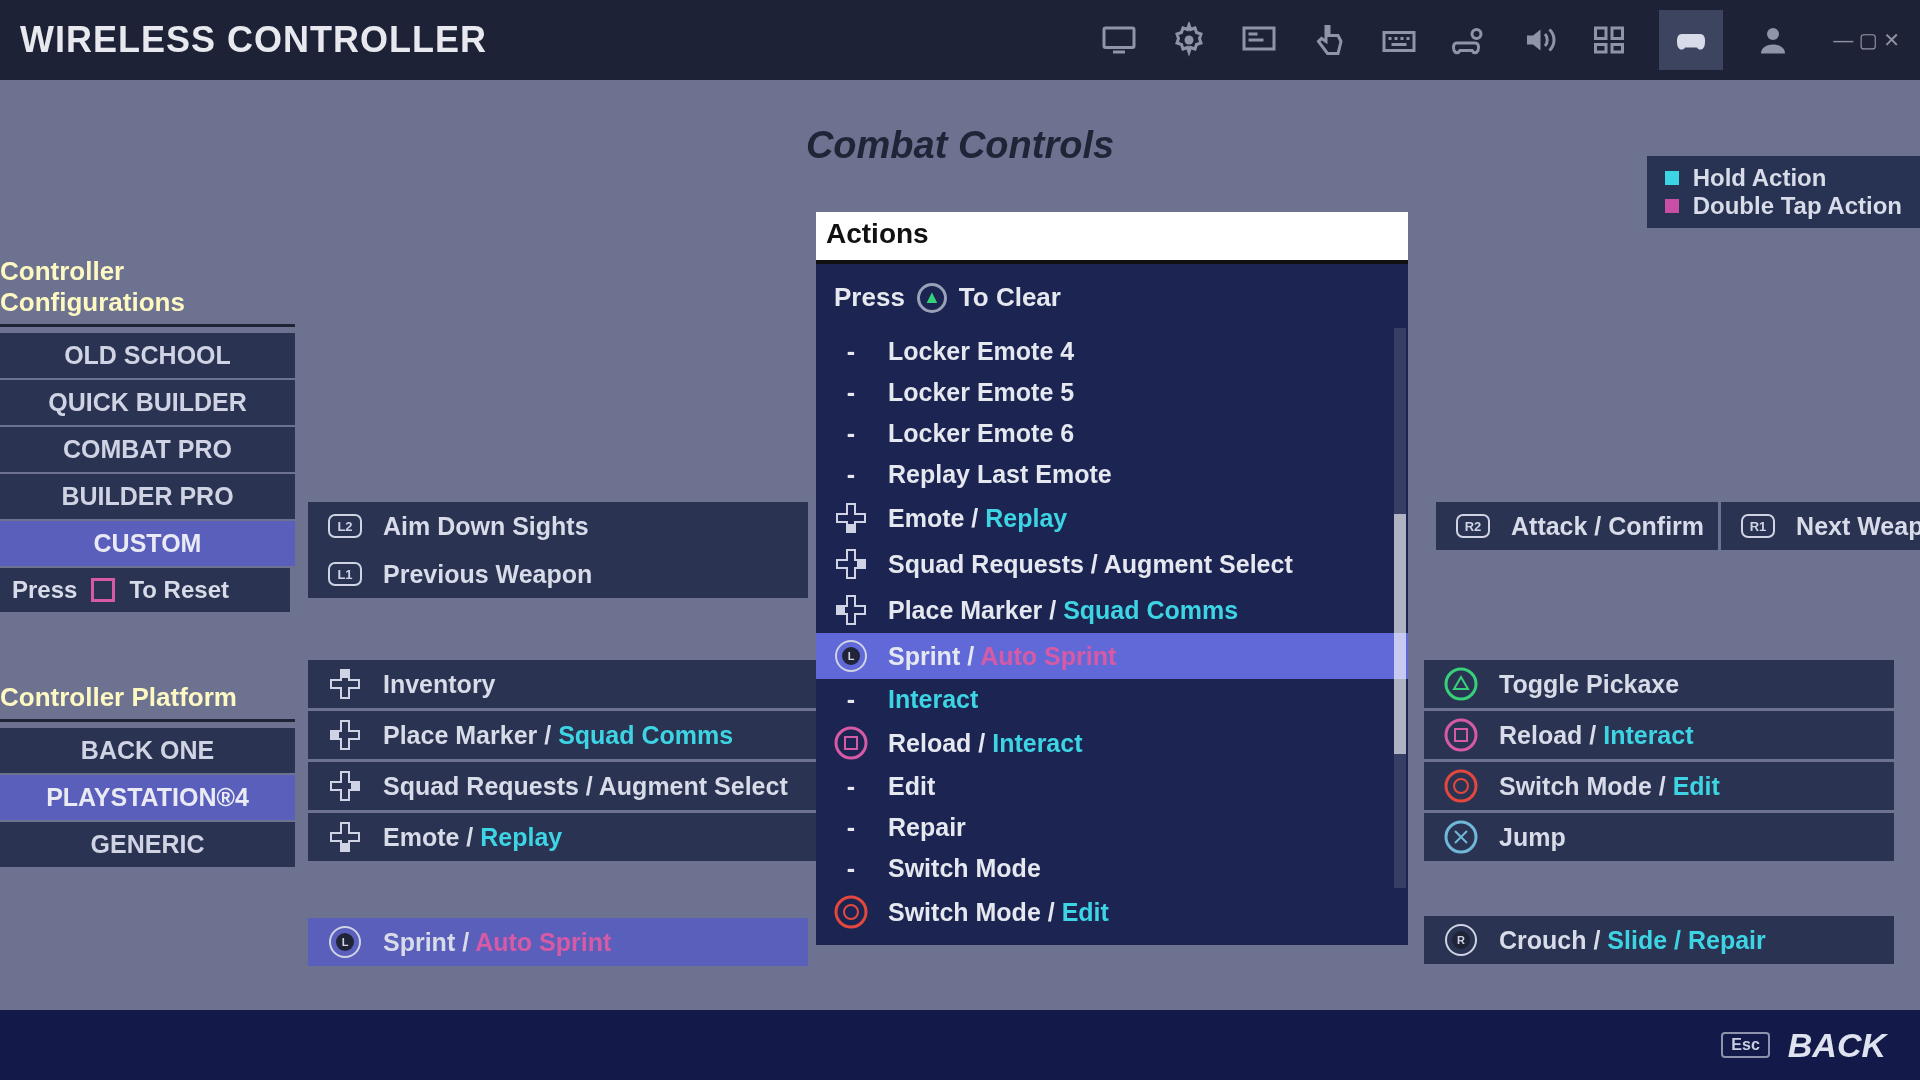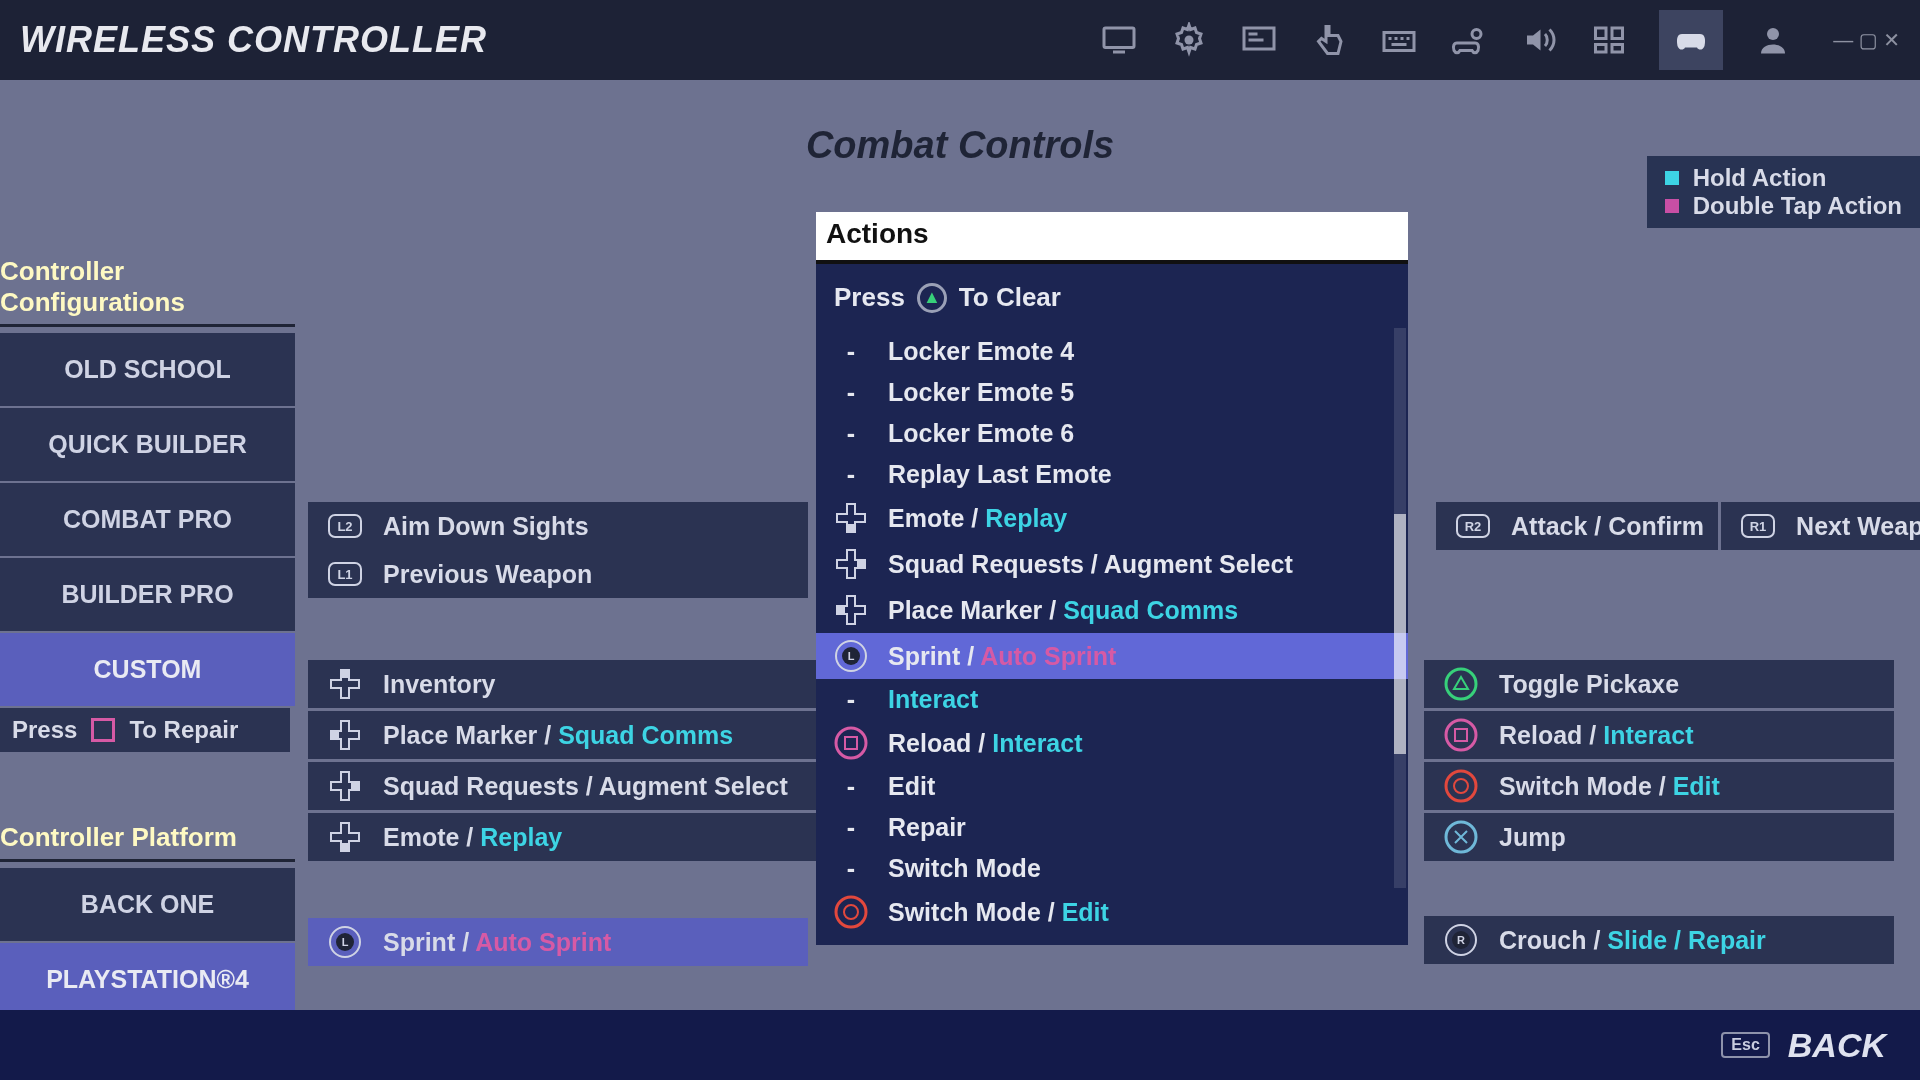--- a/index.html
+++ b/index.html
@@ -1,39 +1,39 @@
 <!DOCTYPE html>
 <html><head>
 <meta charset="utf-8">
 <style>
   * { margin:0; padding:0; box-sizing:border-box; }
   html,body { width:1920px; height:1080px; background:#6d7290; font-family:"Arial Black", Arial, sans-serif; overflow:hidden; color:#d8dbe8; }
   
   .header { width:100%; height:80px; background:#1d2236; display:flex; align-items:center; padding:0 20px; }
-  .header-title { font-size:36px; font-weight:900; font-style:italic; color:#e8e9ef; letter-spacing:1px; }
+  .header-title { font-size:36px; font-weight:900; color:#e8e9ef; letter-spacing:1px; }
   .header-icons { margin-left:auto; display:flex; gap:30px; align-items:center; }
   .hicon { width:40px; height:40px; display:flex; align-items:center; justify-content:center; opacity:.75; }
   .hicon.active { background:#3d4460; border-radius:0; padding:8px 14px; width:auto; height:60px; opacity:1; }
   .hicon svg { width:36px; height:36px; fill:#b7bbd0; }
   .winbtns { margin-left:40px; display:flex; gap:18px; opacity:.6; font-size:20px; }
 
   
   .section-title { font-size:38px; font-weight:900; font-style:italic; color:#1f2436; text-align:center; margin-top:44px; }
 
   
   .legend { position:absolute; top:156px; right:0; background:#283353; padding:8px 18px; }
   .legend div { font-size:24px; font-weight:900; color:#d8dbe8; display:flex; align-items:center; gap:14px; }
   .legend .sq { width:14px; height:14px; }
   .legend .cyan { background:#3dd4e4; }
   .legend .pink { background:#c84fa5; }
 
   
   .sidebar { position:absolute; left:0; top:256px; width:295px; }
   .sb-head { font-size:26px; font-weight:900; color:#fef9c3; padding:0 0 6px 0; border-bottom:3px solid #1f2436; margin-bottom:6px; }
-  .sb-item { background:#2b3352; color:#cfd3e4; font-size:25px; font-weight:900; text-align:center; padding:22px 0; margin-bottom:2px; cursor:pointer; }
+  .sb-item { background:#2b3352; color:#cfd3e4; font-size:25px; font-weight:900; text-align:center; padding:8px 0; margin-bottom:2px; cursor:pointer; }
   .sb-item.selected { background:#5a5fbc; color:#e9eaf3; }
   .sb-reset { background:#2b3352; color:#d8dbe8; font-size:24px; font-weight:900; padding:8px 12px; display:flex; align-items:center; gap:14px; margin-bottom:2px; width:290px; }
   .sb-reset .sqbtn { width:24px; height:24px; border:3px solid #d65aa5; transform:rotate(0deg); }
   .sidebar2 { margin-top:70px; }
 
   .bind { background:#2b3352; padding:7px 14px; display:flex; align-items:center; gap:16px; font-size:25px; font-weight:900; color:#d8dbe8; cursor:pointer; }
   .bind.selected { background:#5a5fbc; }
   .bind .txt { white-space:nowrap; }
   .hold { color:#3dd4e4; }
   .dbl  { color:#d65aa5; }
@@ -153,21 +153,21 @@
   <div id="configs">
       <div class="sb-item ">OLD SCHOOL</div>
       <div class="sb-item ">QUICK BUILDER</div>
       <div class="sb-item ">COMBAT PRO</div>
       <div class="sb-item ">BUILDER PRO</div>
       <div class="sb-item selected">CUSTOM</div>
     </div>
   <div class="sb-reset">
     <span>Press</span>
     <span class="sqbtn"></span>
-    <span>To Repair</span>
+    <span>To Reset</span>
   </div>
   <div class="sidebar2">
     <div class="sb-head">Controller Platform</div>
     <div id="platforms">
         <div class="sb-item ">BACK ONE</div>
         <div class="sb-item selected">PLAYSTATION®4</div>
         <div class="sb-item ">GENERIC</div>
       </div>
   </div>
 </div>

